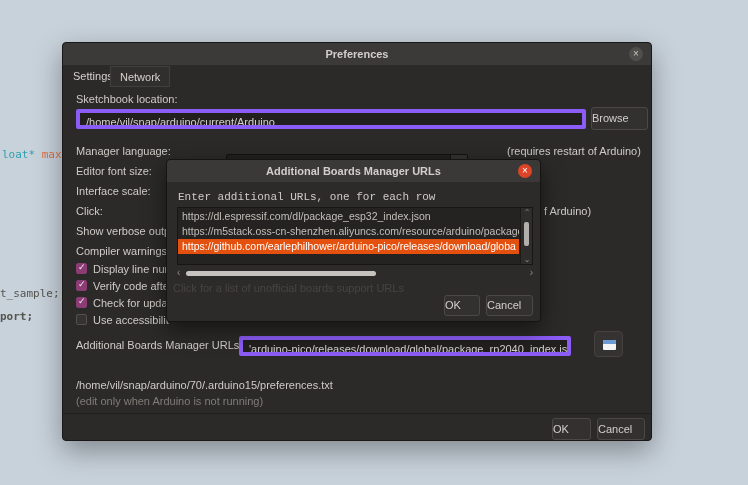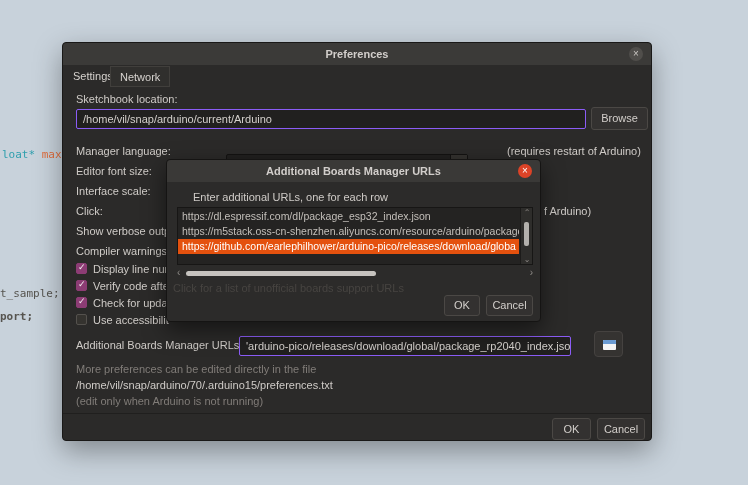--- a/index.html
+++ b/index.html
@@ -21,24 +21,24 @@
               font-weight:bold; color:#d2cecb; }
   .winclose { position:absolute; right:8px; top:4px; width:14px; height:14px; border-radius:50%;
               background:#504e4b; color:#c9c6c2; font-size:10px; line-height:13px; text-align:center; cursor:default; }
   .tab { position:absolute; top:23px; height:21px; line-height:21px; padding:0 9px; color:#d6d2ce; }
   .tab.active { left:1px; background:#2b2a29; }
   .tab.inactive { left:47px; background:#302f2d; border:1px solid #413f3c; }
 
   .lbl { position:absolute; color:#cfcbc7; white-space:nowrap; }
   .dim { color:#807c78; }
   .verydim { color:#474441; }
-  .field { position:absolute; background:#21201f; border:1px solid #8b5cf6; border-radius:2px;
+  .field { position:absolute; background:#21201f; border:4px solid #8b5cf6; border-radius:2px;
            color:#d4d0cc; line-height:18px; padding:0 6px; white-space:nowrap; overflow:hidden; }
   .btn { position:absolute; background:#333130; border:1px solid #4b4845; border-radius:3px;
-         color:#d3cfcb; text-align:center; cursor:default; }
+         color:#d3cfcb; cursor:default; }
 
   .combo { position:absolute; left:163px; top:111px; width:242px; height:19px; background:#21201f;
            border:1px solid #141312; border-radius:2px; line-height:17px; }
   .combo .val { padding-left:7px; }
   .combo .arrow { position:absolute; right:0; top:0; bottom:0; width:17px; background:#34322f;
                   border-left:1px solid #141312; color:#aaa7a2; font-size:8px; text-align:center; line-height:17px; }
 
   .cbrow { position:absolute; left:13px; height:13px; }
   .cbox { position:absolute; left:0; top:0; width:11px; height:11px; border-radius:2px;
           background:#35332f; border:1px solid #54514d; }
@@ -126,36 +126,35 @@
       <div class="cbox"></div>
       <span class="cblabel">Use accessibilit</span>
     </div>
 
     <div class="lbl" style="left:13px; top:296px;">Additional Boards Manager URLs:</div>
     <div class="field" style="left:176px; top:293px; width:332px; height:20px;">'arduino-pico/releases/download/global/package_rp2040_index.json</div>
     <div class="iconbtn">
       <div class="winglyph"></div>
     </div>
 
-    <div class="lbl dim" style="left:13px; top:320px;">More preferences can be edited directly in the file</div>
     <div class="lbl" style="left:13px; top:336px;">/home/vil/snap/arduino/70/.arduino15/preferences.txt</div>
     <div class="lbl dim" style="left:13px; top:352px;text-align:center;">(edit only when Arduino is not running)</div>
 
     <div class="separator"></div>
     <div class="btn" style="left:489px; top:375px; width:39px; height:22px; line-height:20px;">OK</div>
     <div class="btn" style="left:534px; top:375px; width:48px; height:22px; line-height:20px;">Cancel</div>
   </div>
 
   <div class="modal">
     <div class="titlebar">
       <span>Additional Boards Manager URLs</span>
     </div>
     <div class="modalclose">×</div>
 
-    <div class="lbl" style="left:26px; top:31px;">Enter additional URLs, one for each row</div>
+    <div class="lbl" style="left:11px; top:31px;font-family:Liberation Mono, monospace;">Enter additional URLs, one for each row</div>
 
     <div class="urlbox">
       <div class="urllines">
         <div class="urlline">https://dl.espressif.com/dl/package_esp32_index.json</div>
         <div class="urlline">https://m5stack.oss-cn-shenzhen.aliyuncs.com/resource/arduino/package</div>
         <div class="urlline selected">https://github.com/earlephilhower/arduino-pico/releases/download/globa</div>
       </div>
       <div class="vscroll">
         <div class="up">⌃</div>
         <div class="vthumb"></div>

